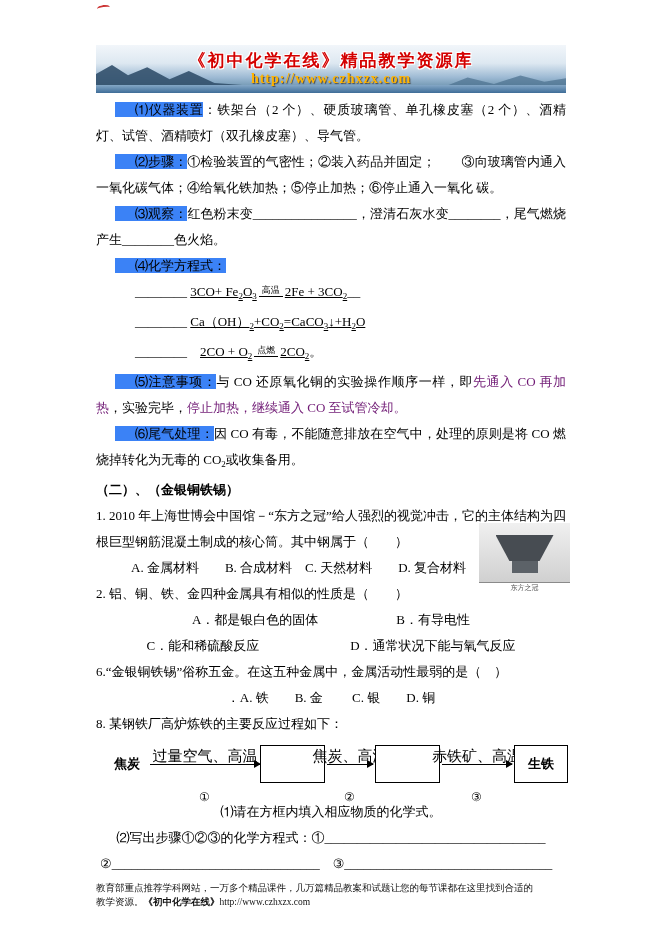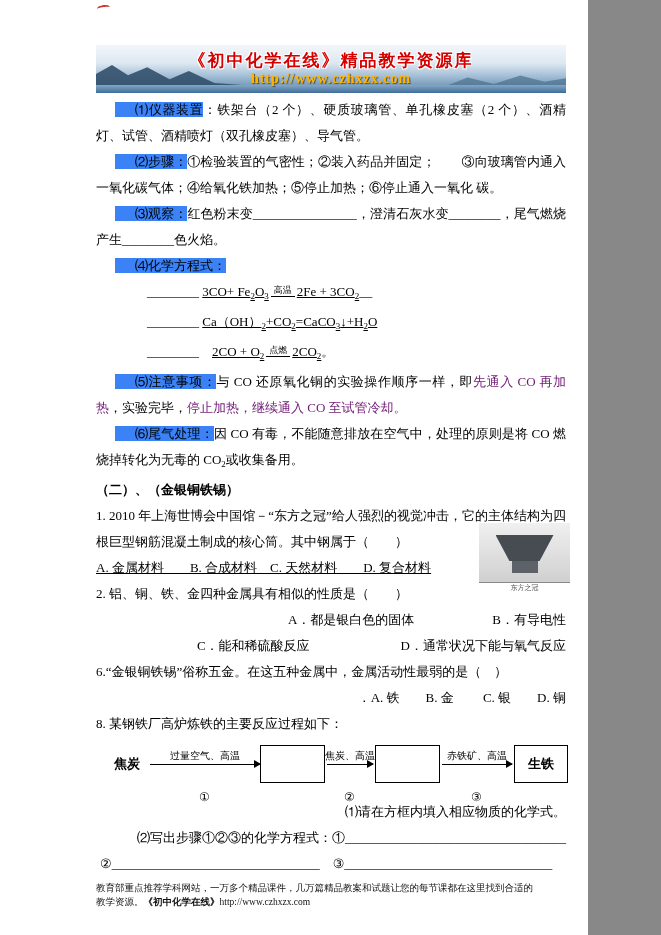--- a/index.html
+++ b/index.html
@@ -1,18 +1,18 @@
 <!DOCTYPE html>
 <html><head>
 <meta charset="utf-8">
 <style>
   * { margin:0; padding:0; box-sizing:border-box; }
   html,body { background:#888; }
   body { width:661px; margin:0 auto; font-family:"Liberation Serif","DejaVu Serif",serif; }
-  .page { position:relative; width:588px; height:935px; background:#ffffff; overflow:hidden; color:#000; }
+  .page { position:relative; width:661px; height:935px; background:#ffffff; overflow:hidden; color:#000; }
 
   .corner-mark { position:absolute; left:97px; top:5px; width:13px; height:6px;
     border-top:2px solid #cc3333; border-radius:60%; transform:rotate(-8deg); }
 
   
   .banner { position:absolute; left:96px; top:45px; width:470px; height:48px; overflow:hidden;
     background:linear-gradient(180deg,#f2f6fa 0%,#dde8f1 38%,#9cb9d3 68%,#54809c 100%); }
   .mt1 { position:absolute; left:0; bottom:7px; width:160px; height:24px; background:#32506b; opacity:.9;
     clip-path:polygon(0 100%,0 50%,10% 12%,20% 55%,32% 22%,46% 72%,58% 38%,74% 88%,100% 100%); }
   .mt2 { position:absolute; right:0; bottom:7px; width:120px; height:14px; background:#4a6f8d; opacity:.7;
@@ -22,43 +22,43 @@
   .banner-title { position:absolute; top:4px; width:100%; text-align:center; font-size:17px; font-weight:bold;
     color:#d40000; letter-spacing:2px;
     text-shadow:1px 1px 0 #fff,-1px -1px 0 #fff,1px -1px 0 #fff,-1px 1px 0 #fff; }
   .banner-url { position:absolute; top:26px; width:100%; text-align:center; font-size:14px; font-weight:bold;
     color:#ffb400; letter-spacing:1px; text-shadow:1px 1px 1px #4c4c4c; cursor:pointer; }
 
   
   .content { position:absolute; left:96px; top:97px; width:470px; font-size:13px; line-height:26px; }
   .para { text-align:justify; }
   .indent { text-indent:19px; }
-  .eq { margin-left:51px; text-align:left; }
-  .opt35 { text-align:left;text-decoration:underline; }
-  .opt27 { text-align:right; }
+  .eq { margin-left:39px; text-align:left; }
+  .opt35 { margin-left:35px; text-align:left; }
+  .opt27 { text-align:center; }
   .opt4 { margin-left:4px; text-align:left; }
 
   .hl { background:#3b82f6;padding-left:20px; }
   .red { color:#701a75; }
   .b { font-weight:bold; }
   .u { text-decoration:underline; }
   .sub { font-size:9px; vertical-align:-3px; }
   .cond { display:inline-block; font-size:9px; line-height:1; padding:0 3px 1px; margin:0 2px;
     border-bottom:1px solid #000; vertical-align:3px; text-decoration:none; }
 
   
   .diagram { position:relative; height:60px; margin-top:2px; }
   .src { position:absolute; left:18px; top:12px; font-weight:bold; font-size:13px; }
   .arr { position:absolute; top:25px; height:1px; background:#000; }
   .arr .head { position:absolute; right:-1px; top:-4px; width:0; height:0;
     border-left:7px solid #000; border-top:4px solid transparent; border-bottom:4px solid transparent; }
   .a1 { left:54px; width:110px; }
   .a2 { left:231px; width:46px; }
   .a3 { left:346px; width:70px; }
-  .alab { position:absolute; top:4px; font-size:10px; transform:translateX(-50%); white-space:nowrap; }
+  .alab { position:absolute; top:4px; font-size:15px; transform:translateX(-50%); white-space:nowrap; }
   .l1 { left:109px; } .l2 { left:254px; } .l3 { left:381px; }
   .fbox { position:absolute; top:6px; height:38px; border:1px solid #000; background:#fff; }
   .b1 { left:164px; width:65px; }
   .b2 { left:279px; width:65px; }
   .b3 { left:418px; width:54px; display:flex; align-items:center; justify-content:center; font-weight:bold; }
   .step { position:absolute; top:45px; font-size:12px; }
   .s1 { left:103px; } .s2 { left:248px; } .s3 { left:375px; }
 
   
   .pavilion { position:absolute; left:479px; top:523px; width:91px; }

